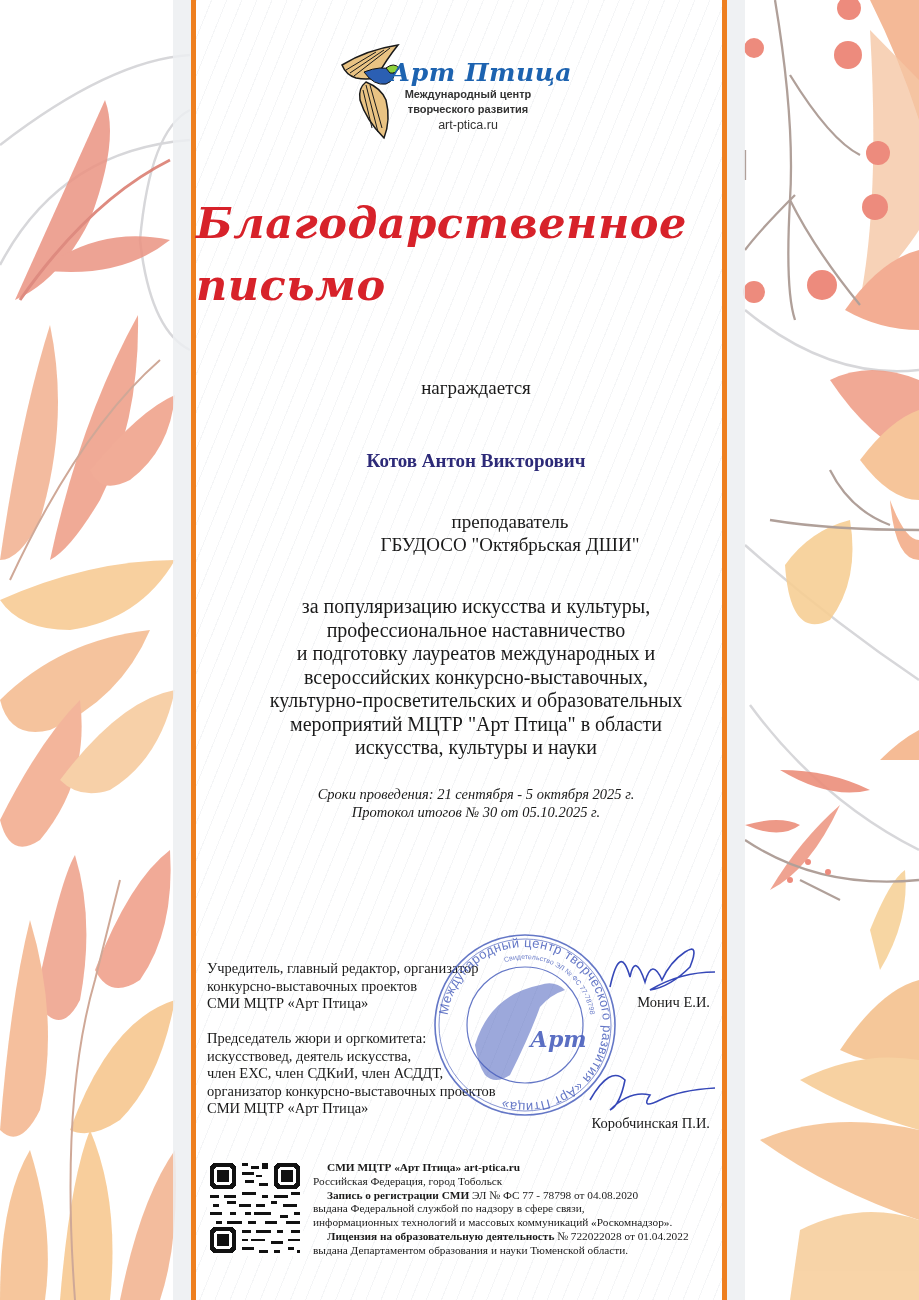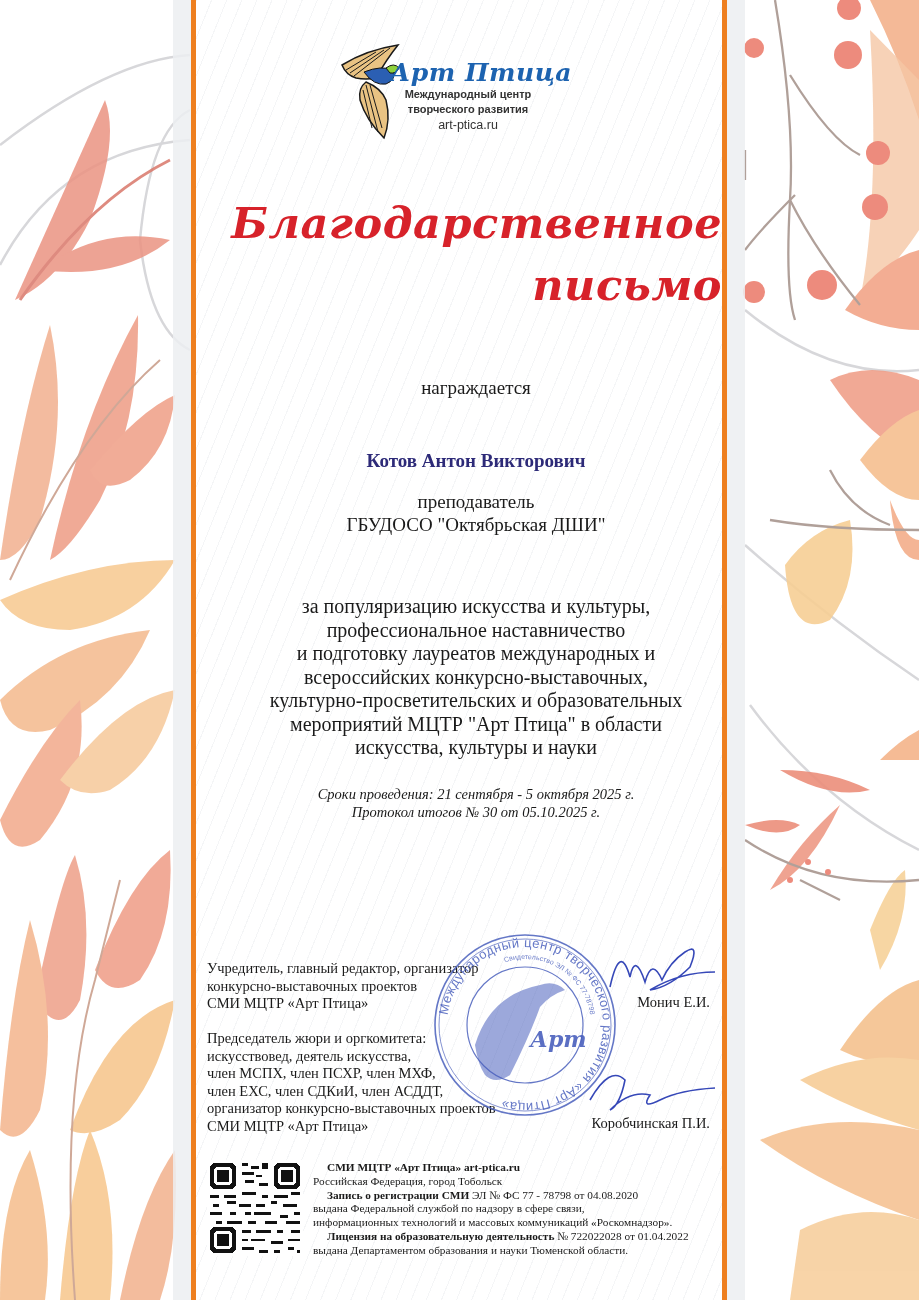--- a/index.html
+++ b/index.html
@@ -27,30 +27,30 @@
   }
   .logo-sub {
     position: absolute; left: 388px; top: 87px; width: 160px; text-align: center;
     font-family: "Liberation Sans", sans-serif; font-weight: bold; font-size: 11px; line-height: 15px; color: #333;
   }
   .logo-url {
     position: absolute; left: 388px; top: 118px; width: 160px; text-align: center;
     font-family: "Liberation Sans", sans-serif; font-size: 12.5px; color: #333;
   }
   .title {
-    position: absolute; left: 196px; width: 526px; text-align: right;
+    position: absolute; left: 196px; width: 526px; text-align: left;
     font-family: "DejaVu Serif", serif; font-style: italic; font-weight: bold;
     color: #d7222a; font-size: 43px; letter-spacing: 0.5px;
   }
   .title.l1 { top: 198px; }
   .title.l2 { top: 260px; }
   .center { position: absolute; left: 196px; width: 560px; text-align: center; color: #1a1a1a; }
   .awarded { top: 377px; font-size: 19px; }
   .name { top: 450px; font-size: 19px; font-weight: bold; color: #2d2a78; }
-  .position { top: 490px; font-size: 19px; line-height: 23px; }
+  .position { top: 510px; font-size: 19px; line-height: 23px; padding-left: 34px; }
   .reason { top: 595px; font-size: 20px; line-height: 23.5px; }
   .dates { top: 785px; font-size: 14.5px; font-style: italic; line-height: 18px; }
   .sig-block { position: absolute; left: 207px; font-size: 14.5px; line-height: 17.5px; color: #1a1a1a; }
   .sig1 { top: 960px; }
   .sig2 { top: 1030px; }
   .sig-name { position: absolute; font-size: 14.5px; color: #1a1a1a; text-align: right; }
   .sig-name.n1 { top: 994px; right: 209px; }
   .sig-name.n2 { top: 1115px; right: 209px; }
   .stamp { position: absolute; left: 430px; top: 925px; width: 190px; height: 200px; }
   .signature { position: absolute; }
@@ -188,21 +188,20 @@
 <div class="sig-block sig1">
   <div>Учредитель, главный редактор, организатор</div>
   <div>конкурсно-выставочных проектов</div>
   <div>СМИ МЦТР «Арт Птица»</div>
 </div>
 <div class="sig-name n1">Монич Е.И.</div>
 
 <div class="sig-block sig2">
   <div>Председатель жюри и оргкомитета:</div>
   <div>искусствовед, деятель искусства,</div>
-  <div>член МСПХ, член ПСХР, член МХФ,</div>
   <div>член ЕХС, член СДКиИ,  член АСДДТ,</div>
   <div>организатор конкурсно-выставочных проектов</div>
   <div>СМИ МЦТР «Арт Птица»</div>
 </div>
 <div class="sig-name n2">Коробчинская П.И.</div>
 
 <svg class="stamp" viewBox="0 0 190 200" xmlns="http://www.w3.org/2000/svg">
   <defs>
     <path id="ringOuter" d="M95 100 m-78 0 a78 78 0 1 1 156 0 a78 78 0 1 1 -156 0"></path>
     <path id="ringInner" d="M95 100 m-66 0 a66 66 0 1 1 132 0 a66 66 0 1 1 -132 0"></path>

